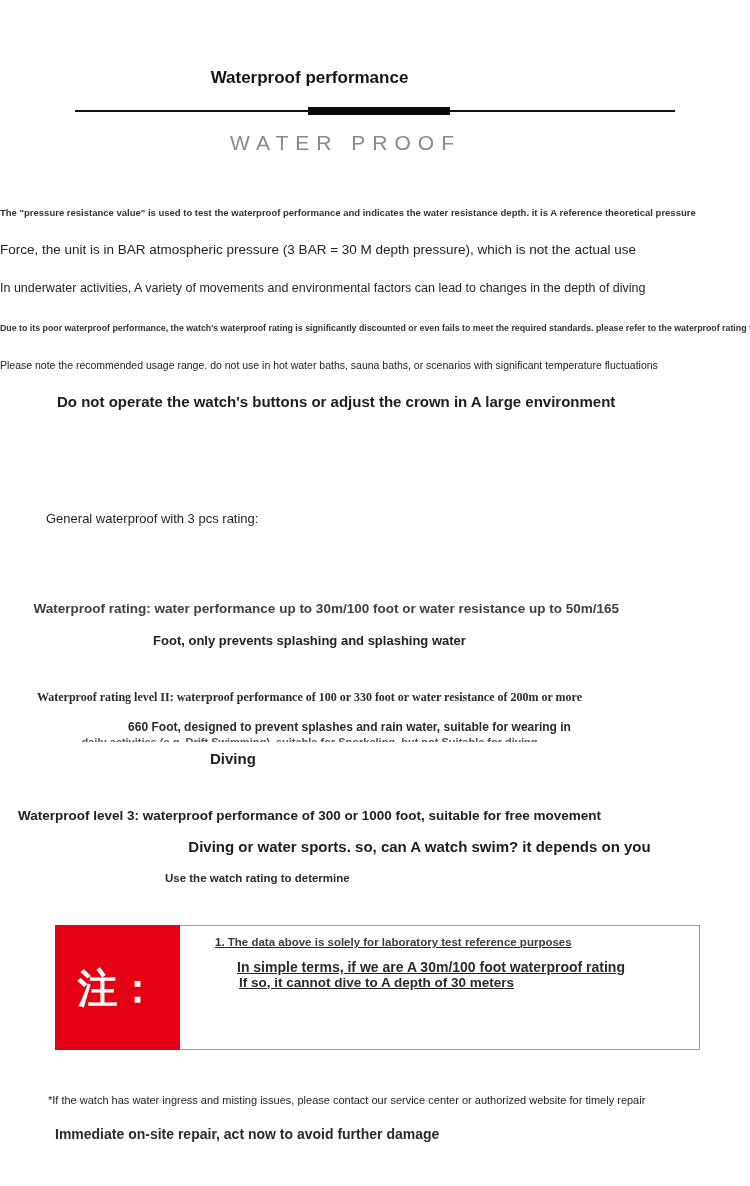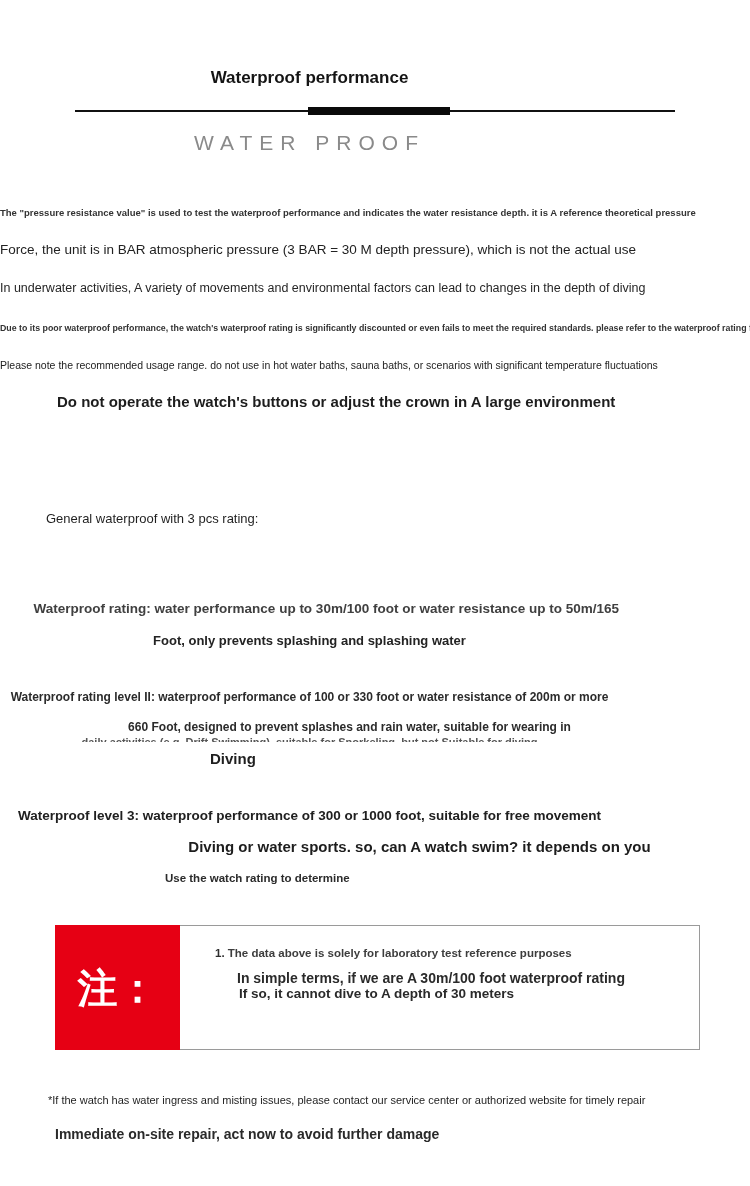--- a/index.html
+++ b/index.html
@@ -12,48 +12,48 @@
     overflow:hidden;
   }
   .line { position:absolute; left:0; width:619px; white-space:nowrap; }
 
   .t-title        { top:68px;  text-align:center; font-size:17px; font-weight:700; color:#141414; }
 
   .divider        { position:absolute; top:106px; left:0; width:750px; height:10px; }
   .divider .thin  { position:absolute; top:4px; left:75px; width:600px; height:2px; background:#111; }
   .divider .thick { position:absolute; top:1px; left:308px; width:142px; height:8px; background:#0a0a0a; }
 
-  .t-watermark    { top:131px; text-align:center; font-size:21px; font-weight:400; letter-spacing:7px; color:#8a8a8a; }
+  .t-watermark    { top:131px; text-align:center; font-size:21px; font-weight:400; letter-spacing:7px; color:#8a8a8a;padding-left:36px; }
 
   .t-pressure     { top:207px; text-align:center; font-size:9.5px;  font-weight:600; color:#333; }
   .t-bar          { top:242px; text-align:right; font-size:13.5px; font-weight:400; color:#222; }
   .t-underwater   { top:281px; text-align:left; font-size:12.5px; font-weight:500; color:#262626; }
   .t-discount     { top:323px; text-align:center; font-size:8.8px;  font-weight:600; color:#333; }
   .t-usage        { top:359px; text-align:center; font-size:10.5px; font-weight:500; color:#222; }
   .t-warning      { top:393px; text-align:left; padding-left:57px; font-size:15px; font-weight:600; color:#1d1d1d; }
 
   .t-functions    { top:476px; text-align:center; font-size:9.2px; font-weight:500; color:#333; }
   .t-ratings-intro{ top:511px; text-align:left; padding-left:46px; font-size:13px; font-weight:400; color:#1f1f1f; }
 
   .t-lv1a         { top:601px; text-align:right; font-size:13.5px; font-weight:700; color:#404040; }
   .t-lv1b         { top:633px; text-align:center; padding-right:55px; font-size:13px; font-weight:700; color:#232323; }
 
-  .t-lv2a         { top:690px; text-align:center; font-size:12px; font-weight:600; color:#2b2b2b; }
+  .t-lv2a         { top:690px; text-align:center; font-size:12px; font-weight:600; color:#2b2b2b;font-family:Liberation Serif, serif; }
   .t-lv2b         { top:720px; text-align:center; padding-left:40px; font-size:12px; font-weight:600; color:#2b2b2b; }
   .t-lv2clip      { top:736px; height:6px; overflow:hidden; text-align:center; font-size:11px; font-weight:600; color:#555; }
   .t-lv2c         { top:750px; text-align:left; padding-left:210px; font-size:15px; font-weight:700; color:#1f1f1f; }
 
   .t-lv3a         { top:808px; text-align:center; font-size:13.5px; font-weight:700; color:#202020; }
   .t-lv3b         { top:838px; text-align:center; padding-left:110px; font-size:15px; font-weight:700; color:#1d1d1d; }
   .t-lv3c         { top:872px; text-align:left; padding-left:165px; font-size:11.5px; font-weight:600; color:#2b2b2b; }
 
   .note-box       { position:absolute; top:925px; left:55px; width:645px; height:125px; display:flex; }
   .note-red       { width:125px; height:125px; background:#e60014; display:flex; align-items:center; justify-content:center; flex:0 0 auto; }
   .note-red-label { color:#ffffff; font-size:40px; font-weight:700; line-height:1; }
-  .note-body      { flex:1 1 auto; border:1px solid #9a9a9a; border-left:none; box-sizing:border-box; padding:21px 8px 0 35px; }
+  .note-body      { flex:1 1 auto; border:1px solid #9a9a9a; border-left:none; box-sizing:border-box; padding:10px 8px 0 35px;text-decoration:underline; }
   .note-item1     { font-size:11.5px; font-weight:600; color:#3d3d3d; white-space:nowrap; }
   .note-item1 .num{ font-weight:700; color:#2e2e2e; }
   .note-line2     { margin-top:11px; padding-left:22px; font-size:14px;   font-weight:700; color:#2a2a2a; white-space:nowrap; }
   .note-line3     { margin-top:0; padding-left:24px; font-size:13.5px; font-weight:700; color:#2a2a2a; white-space:nowrap; }
 
   .t-service      { top:1094px; text-align:left; padding-left:48px; font-size:11px; font-weight:500; color:#1e1e1e; }
   .t-repair       { top:1126px; text-align:left; padding-left:55px; font-size:14px; font-weight:700; color:#2a2a2a; }
 </style>
 </head>
 <body>

